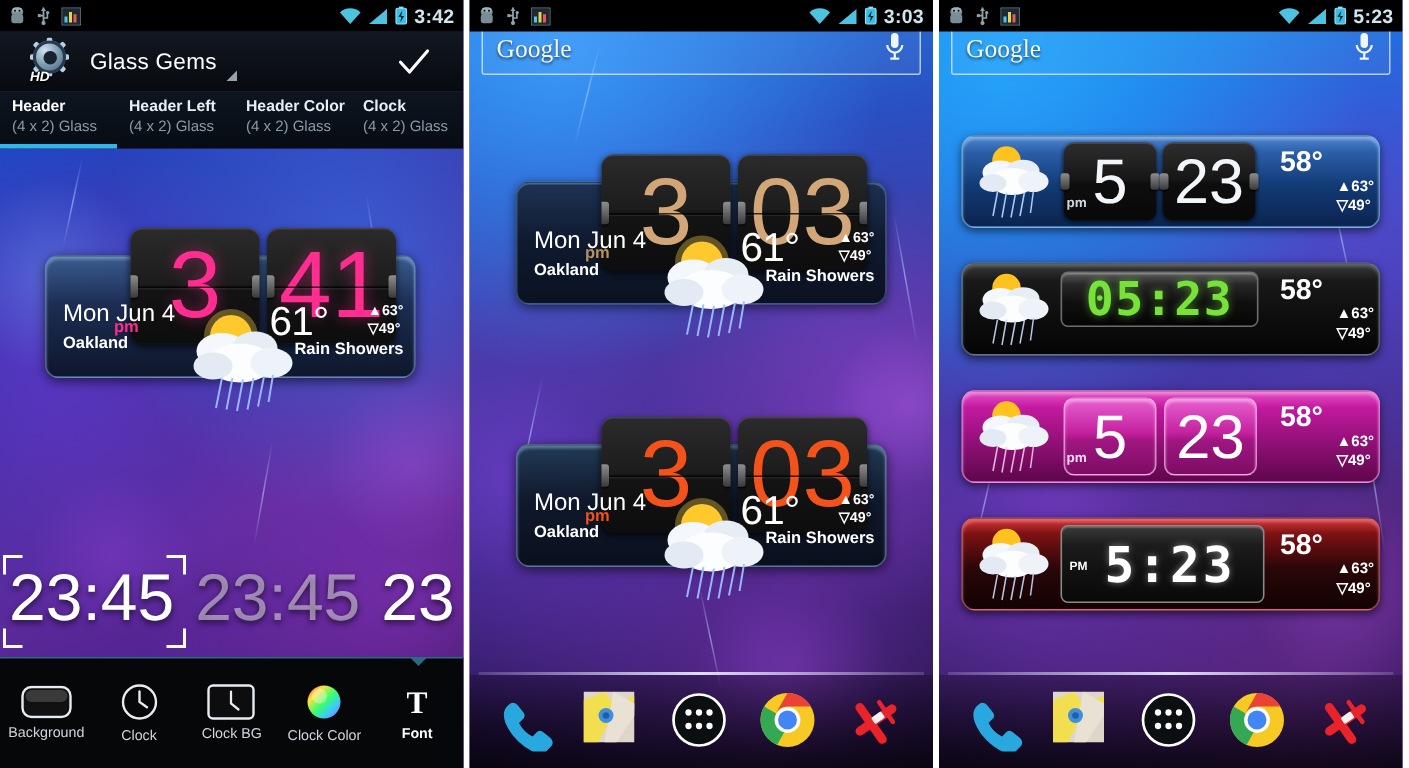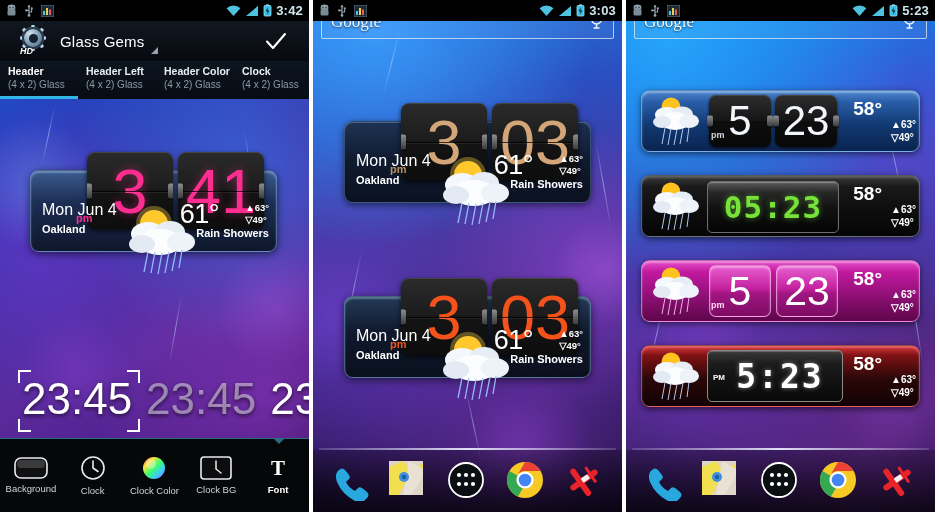--- a/index.html
+++ b/index.html
@@ -77,21 +77,21 @@
       radial-gradient(circle at 90% 30%, rgba(120,70,215,.45) 0%, rgba(120,70,215,0) 38%),
       radial-gradient(circle at 18% 72%, rgba(120,60,210,.55) 0%, rgba(120,60,210,0) 42%),
       radial-gradient(circle at 78% 90%, rgba(150,60,200,.45) 0%, rgba(150,60,200,0) 42%),
       linear-gradient(172deg,#108ae8 0%,#1e63d8 20%,#3a3aa8 45%,#452373 70%,#190b33 100%);
   }
   .bokeh{ position:absolute; border-radius:50%; pointer-events:none; }
   .streak{ position:absolute; background:linear-gradient(to bottom,rgba(190,215,255,.0),rgba(190,215,255,.55),rgba(190,215,255,0));
     width:1px; pointer-events:none; }
 
   
-  .gbar{ position:absolute; left:8px; right:8px; top:5px; height:34px;
+  .gbar{ position:absolute; left:8px; right:8px; top:16px; height:34px;
     border:1px solid rgba(225,235,245,.75); border-radius:2px;
     background:rgba(255,255,255,.05); display:flex; align-items:center;
     padding:0 9px; z-index:12; }
   .gtext{ color:#f2f6fa; font-size:17px; font-family:"Liberation Serif",serif;
     text-shadow:0 1px 2px rgba(0,0,0,.6); }
   .mic{ margin-left:auto; }
 
   
   .wbig{ position:absolute; z-index:14; width:247px; height:100px; }
   .wbig .card{ position:absolute; left:0; right:0; top:18px; bottom:0; border-radius:9px;
@@ -130,21 +130,21 @@
 
   
   .wsm{ position:absolute; z-index:14; width:279px; height:62px; border-radius:9px; }
   .wsm .bg{ position:absolute; inset:0; border-radius:9px; }
   .wsm .ic{ position:absolute; left:6px; top:4px; }
   .wsm .tmp{ position:absolute; right:38px; top:8px; color:#fff; font-size:19px; font-weight:bold; }
   .wsm .hl{ position:absolute; right:4px; top:28px; color:#fff; font-size:10px; font-weight:bold;
     line-height:13px; }
 
   
-  .preview{ position:absolute; left:16px; right:0; bottom:74px; height:70px; z-index:25;
+  .preview{ position:absolute; left:0; right:0; bottom:74px; height:70px; z-index:25;
     overflow:hidden; }
   .pv-row{ position:absolute; left:6px; top:6px; display:flex; align-items:center; gap:14px;
     white-space:nowrap; }
   .pv-item{ font-size:44px; color:#fff; font-family:"Liberation Sans",sans-serif;
     text-shadow:0 2px 4px rgba(0,0,0,.6); }
   .pv-item.dim{ color:rgba(255,255,255,.48); }
   .crop{ position:absolute; left:2px; top:2px; width:122px; height:62px; }
   .crop span{ position:absolute; width:13px; height:13px; border-color:#fff; border-style:solid; border-width:0; }
   .crop .tl{ left:0; top:0; border-left-width:2px; border-top-width:2px; }
   .crop .tr{ right:0; top:0; border-right-width:2px; border-top-width:2px; }
@@ -345,41 +345,41 @@
         <span class="lbl">Background</span>
       </div>
       <div class="tool">
         <svg width="26" height="26" viewBox="0 0 26 26">
           <circle cx="13" cy="13" r="11" fill="none" stroke="#e6ecf1" stroke-width="1.6"></circle>
           <path d="M13 6 V13 L18 16.5" stroke="#e6ecf1" stroke-width="1.6" fill="none" stroke-linecap="round"></path>
         </svg>
         <span class="lbl">Clock</span>
       </div>
       <div class="tool">
+        <svg width="32" height="24" viewBox="0 0 32 24">
+          <rect x="1" y="1" width="30" height="22" rx="3" fill="#0d0d0d" stroke="#e6ecf1" stroke-width="1.6"></rect>
+          <path d="M16 5 V13 L21 17" stroke="#e6ecf1" stroke-width="1.5" fill="none" stroke-linecap="round"></path>
+        </svg>
+        <span class="lbl">Clock BG</span>
+      </div>
+      <div class="tool">
         <svg width="26" height="26" viewBox="0 0 26 26">
           <defs>
               <linearGradient id="cw1" x1="0" y1="0" x2="1" y2="1">
             <stop offset="0%" stop-color="#ff3b3b"></stop>
                 <stop offset="25%" stop-color="#ffe23b"></stop>
             <stop offset="50%" stop-color="#3bff6e"></stop>
                 <stop offset="75%" stop-color="#3bc9ff"></stop>
             <stop offset="100%" stop-color="#c43bff"></stop>
               </linearGradient>
             </defs>
           <circle cx="13" cy="13" r="11" fill="url(#cw1)"></circle>
           <circle cx="10" cy="9" r="5" fill="#fff" opacity=".35"></circle>
         </svg>
         <span class="lbl">Clock Color</span>
-      </div>
-      <div class="tool">
-        <svg width="32" height="24" viewBox="0 0 32 24">
-          <rect x="1" y="1" width="30" height="22" rx="3" fill="#0d0d0d" stroke="#e6ecf1" stroke-width="1.6"></rect>
-          <path d="M16 5 V13 L21 17" stroke="#e6ecf1" stroke-width="1.5" fill="none" stroke-linecap="round"></path>
-        </svg>
-        <span class="lbl">Clock BG</span>
       </div>
       <div class="tool sel">
         <svg width="24" height="24" viewBox="0 0 24 24">
           <text x="12" y="19" font-family="Liberation Serif, serif" font-size="21" font-weight="bold" fill="#ffffff" text-anchor="middle">T</text>
         </svg>
         <span class="lbl">Font</span>
       </div>
     </div>
   </div>
 
@@ -703,21 +703,21 @@
           <ellipse cx="42" cy="27" rx="10" ry="7" fill="#eef3f9"></ellipse>
         <ellipse cx="15" cy="28" rx="9" ry="6" fill="#e3eaf3"></ellipse>
         <g stroke="#c6dcff" stroke-width="1" opacity=".9">
           <path d="M18 34 L15 50"></path>
             <path d="M24 34 L21 51"></path>
             <path d="M30 35 L27 51"></path>
           <path d="M36 34 L33 50"></path>
             <path d="M42 33 L40 48"></path>
           </g>
       </svg>
-      <div style="position:absolute;left:66px;top:6px;width:132px;height:52px;border-radius:5px;
+      <div style="position:absolute;left:66px;top:6px;width:132px;height:37px;border-radius:5px;
                   background:linear-gradient(180deg,#5b5b5b 0%,#262626 22%,#101010 55%,#050505 100%);
                   border:1px solid #6d6d6d;box-shadow:inset 0 1px 1px rgba(255,255,255,.3);">
         <div class="lcd" style="position:absolute;inset:0;display:flex;align-items:center;justify-content:center;
              font-size:31px;font-weight:bold;color:#76e23a;letter-spacing:1px;text-shadow:0 0 6px rgba(118,226,58,.55);">05:23</div>
       </div>
       <div class="tmp">
         <span>58</span><span>°</span>
       </div>
       <div class="hl">
         <div>▲<span>63°</span></div>

